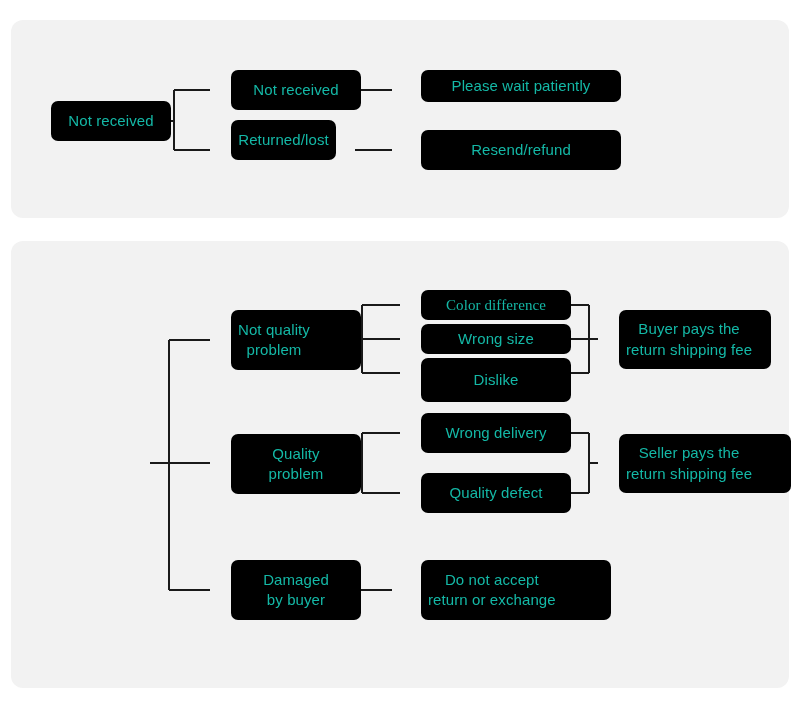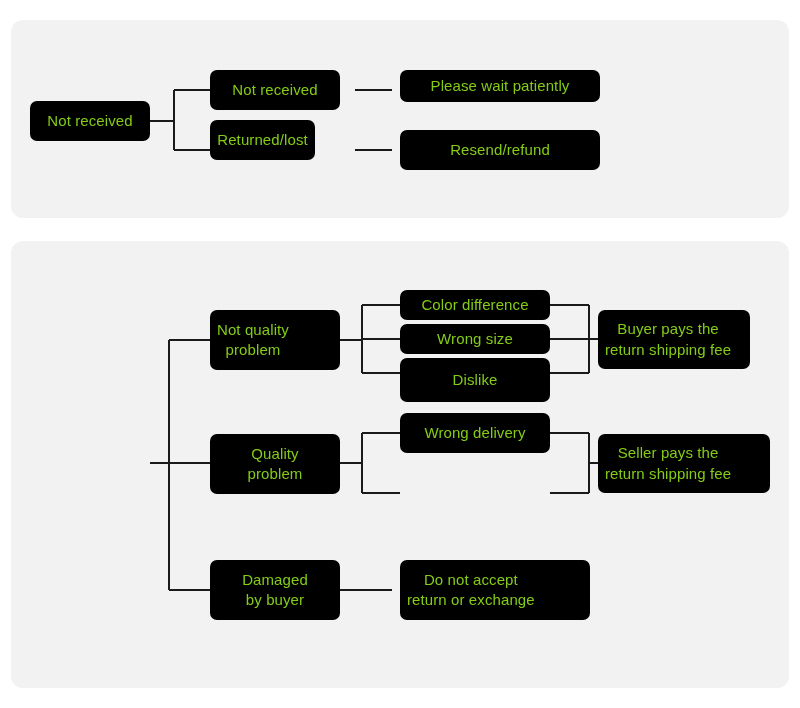--- a/index.html
+++ b/index.html
@@ -57,30 +57,31 @@
     stroke: #1a1a1a;
     stroke-width: 1.2;
     fill: none;
     shape-rendering: crispEdges;
   }
 
   
   .node {
     position: absolute;
     background: #000000;
-    color: #84cc16;
+    color: #14b8a6;
     border-radius: 7px;
     box-sizing: border-box;
     display: flex;
     flex-direction: column;
     justify-content: center;
     font-size: 15px;
     line-height: 1.36;
     letter-spacing: 0.1px;
     white-space: pre-line;
+    margin-left: 21px;
   }
   .node.center {
     align-items: center;
     text-align: center;
   }
   .node.left {
     align-items: flex-start;
     text-align: center;
     padding-left: 7px;
   }
@@ -89,21 +90,21 @@
   #n-nr-root      { left: 30px;  top: 101px; width: 120px; height: 40px; }
   #n-nr-a         { left: 210px; top: 70px;  width: 130px; height: 40px; }
   #n-nr-b         { left: 210px; top: 120px; width: 105px; height: 40px; }
   #n-nr-a-out     { left: 400px; top: 70px;  width: 200px; height: 32px; }
   #n-nr-b-out     { left: 400px; top: 130px; width: 200px; height: 40px; }
 
   
   #n-rc-root      { left: 30px;  top: 443px; width: 120px; height: 40px; }
 
   #n-rc-notqual   { left: 210px; top: 310px; width: 130px; height: 60px; }
-  #n-color-diff   { left: 400px; top: 290px; width: 150px; height: 30px; }
+  #n-color-diff   { left: 400px; top: 290px; width: 150px; height: 30px; font-family: Liberation Serif, serif; }
   #n-wrong-size   { left: 400px; top: 324px; width: 150px; height: 30px; }
   #n-dislike      { left: 400px; top: 358px; width: 150px; height: 44px; }
   #n-buyer-pays   { left: 598px; top: 310px; width: 152px; height: 59px; }
 
   #n-rc-qual      { left: 210px; top: 434px; width: 130px; height: 60px; }
   #n-wrong-deliv  { left: 400px; top: 413px; width: 150px; height: 40px; }
   #n-qual-defect  { left: 400px; top: 473px; width: 150px; height: 40px; }
   #n-seller-pays  { left: 598px; top: 434px; width: 172px; height: 59px; }
 
   #n-rc-damaged   { left: 210px; top: 560px; width: 130px; height: 60px; }
@@ -180,20 +181,21 @@
   <div class="node center" id="n-dislike">Dislike</div>
 
   <div class="node left" id="n-buyer-pays">Buyer pays the
 return shipping fee</div>
 
   <div class="node center" id="n-rc-qual">Quality
 problem</div>
 
   <div class="node center" id="n-wrong-deliv">Wrong delivery</div>
 
+  <div class="node center" id="n-qual-defect">Quality defect</div>
 
   <div class="node left" id="n-seller-pays">Seller pays the
 return shipping fee</div>
 
   <div class="node center" id="n-rc-damaged">Damaged
 by buyer</div>
 
   <div class="node left" id="n-no-return">Do not accept
 return or exchange</div>
 

